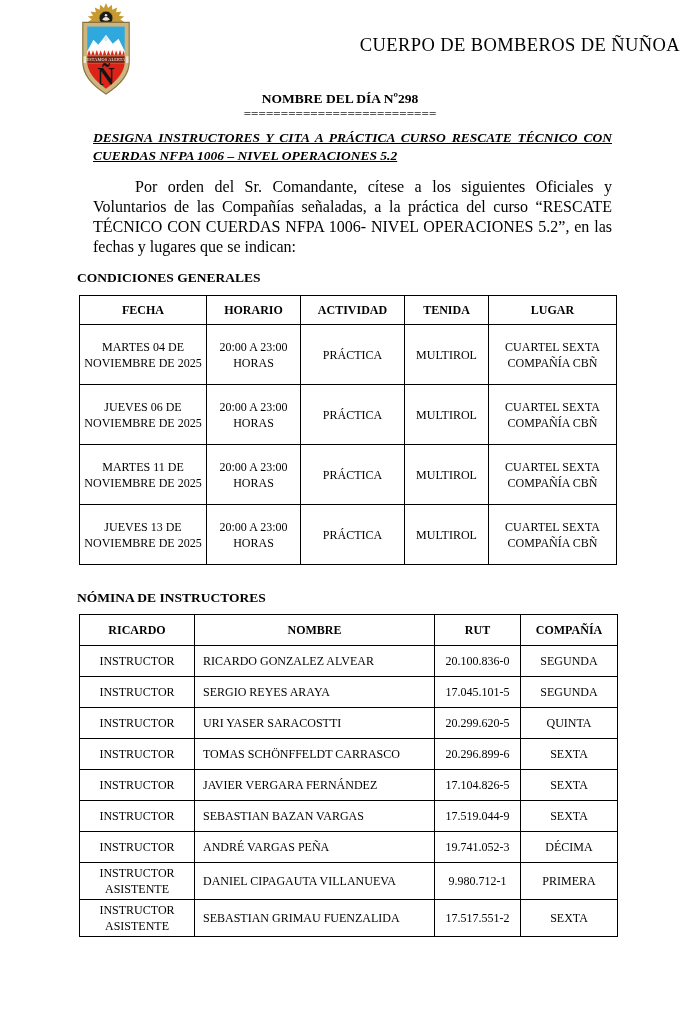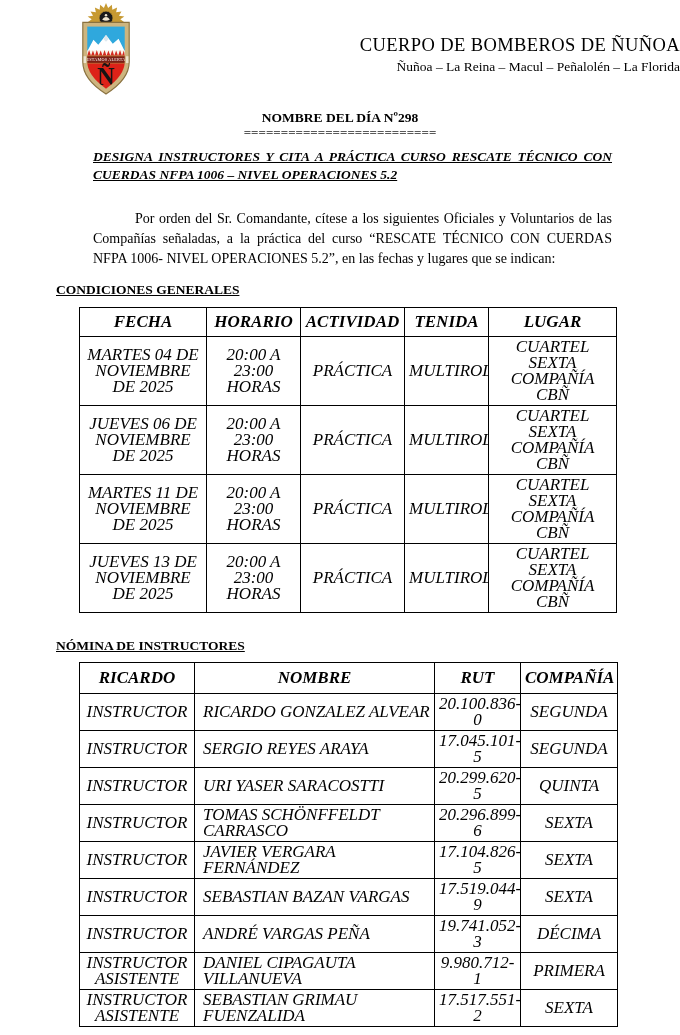--- a/index.html
+++ b/index.html
@@ -49,40 +49,38 @@
   .subject {
     margin: 9px 68px 0 93px;
     font-weight: bold;
     font-size: 13.5px;
     line-height: 17.5px;
     text-align: justify;
     text-decoration: underline;
     font-style: italic;
   }
   .body-par {
-    margin: 26px 68px 0 93px;
-    font-size: 14px;
+    margin: 13px 68px 0 93px;
+    font-size: 16px;
     line-height: 20px;
     text-align: justify;
     text-indent: 42px;
   }
   .section-heading {
-    margin: 12px 0 0 56px;
-    font-weight: bold;
-    font-size: 13.5px;
-    text-decoration: underline;
+    margin: 12px 0 0 77px;
+    font-weight: bold;
+    font-size: 13.5px;
     line-height: 17px;
   }
   .section-heading.nomina { margin-top: 24px; }
   table {
     border-collapse: collapse;
     table-layout: fixed;
     margin-left: 79px;
-    font-size: 17px;
-    font-style: italic;
+    font-size: 12px;
   }
   th, td {
     border: 1px solid #000;
     text-align: center;
     vertical-align: middle;
     padding: 2px 4px;
     line-height: 16px;
     overflow: hidden;
   }
   th { font-weight: bold; }
@@ -143,21 +141,20 @@
         </g>
 
         <rect x="6.8" y="56" width="2.6" height="7" fill="#ece4cf"></rect>
         <rect x="50.6" y="56" width="2.6" height="7" fill="#ece4cf"></rect>
       </g>
     </svg>
   </div>
 
   <div class="header-text">
     <div class="org-name">CUERPO DE BOMBEROS DE ÑUÑOA</div>
-    <div class="communes">Ñuñoa – La Reina – Macul – Peñalolén – La Florida</div>
   </div>
 
   <div class="order-title">NOMBRE DEL DÍA Nº298</div>
   <div class="divider">==========================</div>
 
   <div class="subject">DESIGNA INSTRUCTORES Y CITA A PRÁCTICA CURSO RESCATE TÉCNICO CON CUERDAS NFPA 1006 – NIVEL OPERACIONES 5.2</div>
 
   <p class="body-par">Por orden del Sr. Comandante, cítese a los siguientes Oficiales y Voluntarios de las Compañías señaladas, a la práctica del curso “RESCATE TÉCNICO CON CUERDAS NFPA 1006- NIVEL OPERACIONES 5.2”, en las fechas y lugares que se indican:</p>
 
   <div class="section-heading">CONDICIONES GENERALES</div>

